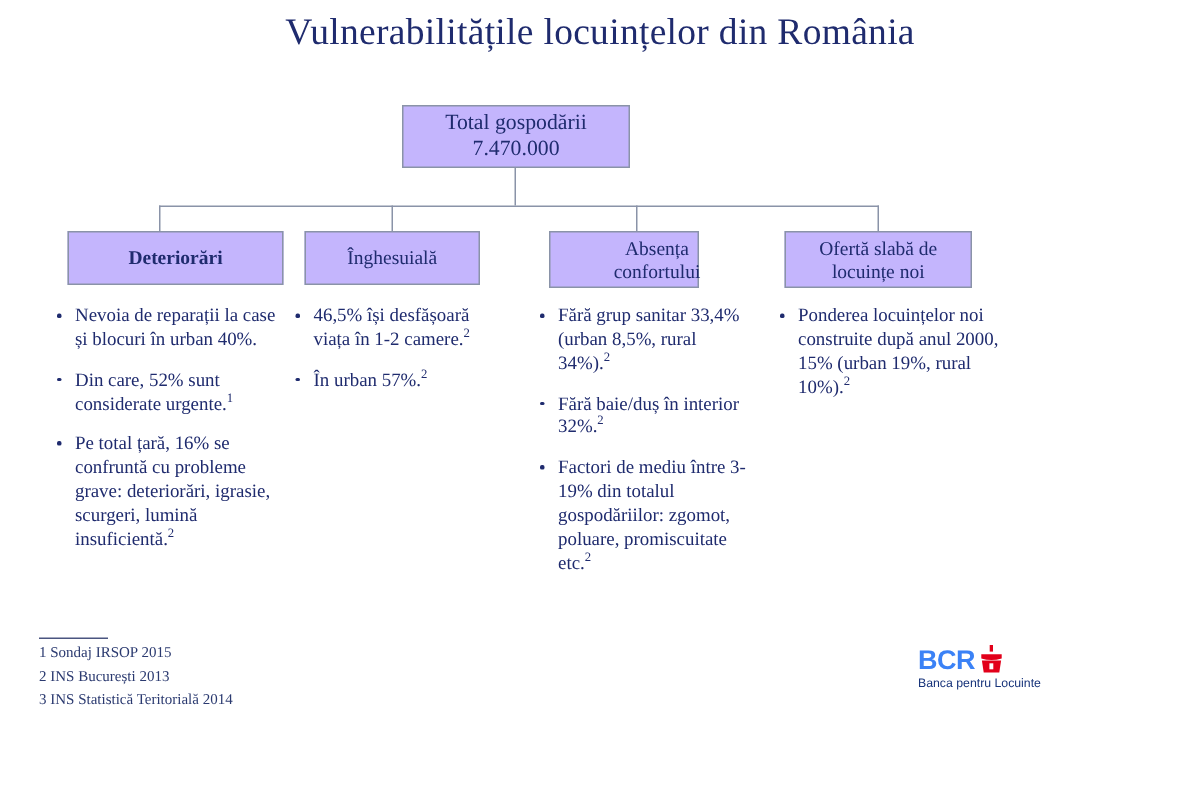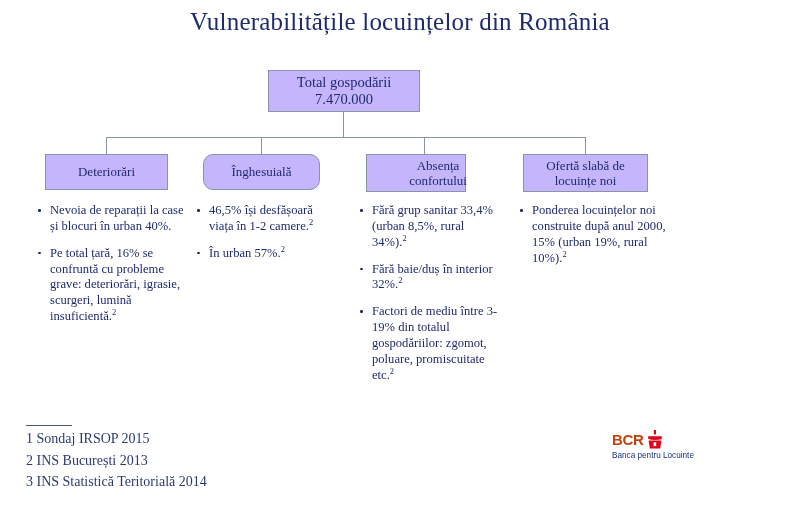--- a/index.html
+++ b/index.html
@@ -50,22 +50,22 @@
     width: 152px;
     height: 42px;
     font-size: 14.5px;
   }
   #root-node .line2 { }
 
   .child-node {
     font-size: 13px;
     height: 36px;
   }
-  #node-deteriorari { left: 45px;  top: 154px; width: 123px; }
-  #node-inghesuiala { left: 203px; top: 154px; width: 117px; border-radius: 10px; }
+  #node-deteriorari { left: 45px;  top: 154px; width: 144px; font-weight: bold; }
+  #node-inghesuiala { left: 203px; top: 154px; width: 117px; }
   #node-absenta     { left: 366px; top: 154px; width: 100px; height: 38px; padding-left: 44px; }
   #node-oferta      { left: 523px; top: 154px; width: 125px; height: 38px; }
 
   
   .conn {
     position: absolute;
     background: #8a93a8;
   }
   .conn.v { width: 1px; }
   .conn.h { height: 1px; }
@@ -109,21 +109,21 @@
     font-size: 8.5px;
     vertical-align: super;
     line-height: 0;
   }
 
   
   #footnote-block {
     position: absolute;
     left: 26px;
     top: 428px;
-    font-size: 14px;
+    font-size: 10px;
     line-height: 1.55;
     color: #2b3a70;
     font-family: "Liberation Serif", "DejaVu Serif", serif;
   }
   #footnote-rule {
     position: absolute;
     left: 26px;
     top: 425px;
     width: 46px;
     height: 1px;
@@ -140,22 +140,22 @@
     height: 34px;
   }
   #logo-row {
     display: flex;
     align-items: flex-start;
     height: 19px;
   }
   #logo-wordmark {
     font-family: "Liberation Sans", "DejaVu Sans", sans-serif;
     font-weight: bold;
-    font-size: 15px;
-    color: #c2410c;
+    font-size: 18px;
+    color: #3b82f6;
     letter-spacing: -0.3px;
     line-height: 18px;
   }
   #logo-mark {
     margin-left: 3px;
     margin-top: -1px;
   }
   #logo-tagline {
     font-family: "Liberation Sans", "DejaVu Sans", sans-serif;
     font-size: 8.2px;
@@ -195,20 +195,23 @@
 </div>
 
 <div class="node child-node" id="node-oferta">
   <div>Ofertă slabă de</div>
   <div>locuințe noi</div>
 </div>
 
 <div class="col" id="col-1">
   <div class="bullet-item">
     <span>Nevoia de reparații la case și blocuri în urban 40%.</span><sup></sup>
+  </div>
+  <div class="bullet-item">
+    <span>Din care, 52% sunt considerate urgente.</span><sup>1</sup>
   </div>
   <div class="bullet-item">
     <span>Pe total țară, 16% se confruntă cu probleme grave: deteriorări, igrasie, scurgeri, lumină insuficientă.</span><sup>2</sup>
   </div>
 </div>
 
 <div class="col" id="col-2">
   <div class="bullet-item">
     <span>46,5% își desfășoară viața în 1-2 camere.</span><sup>2</sup>
   </div>

